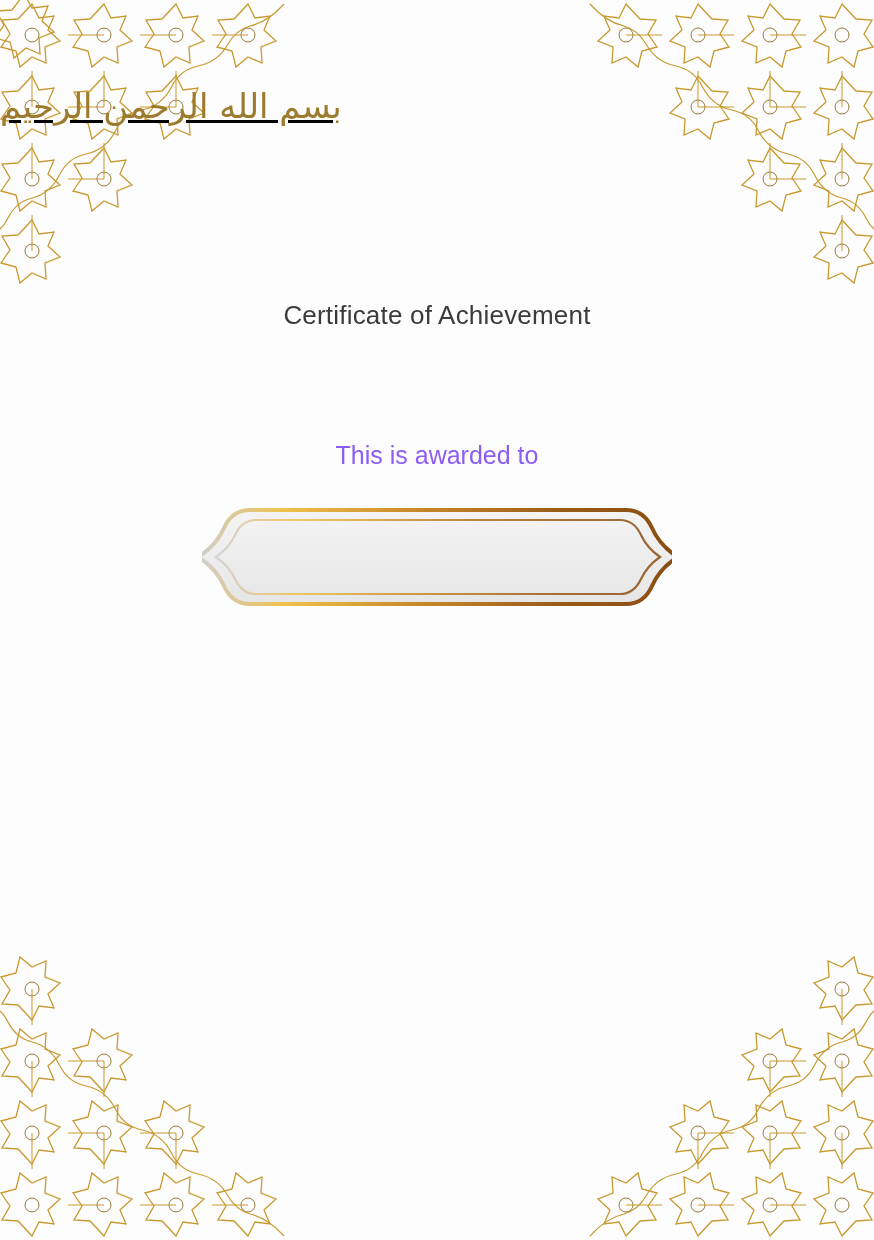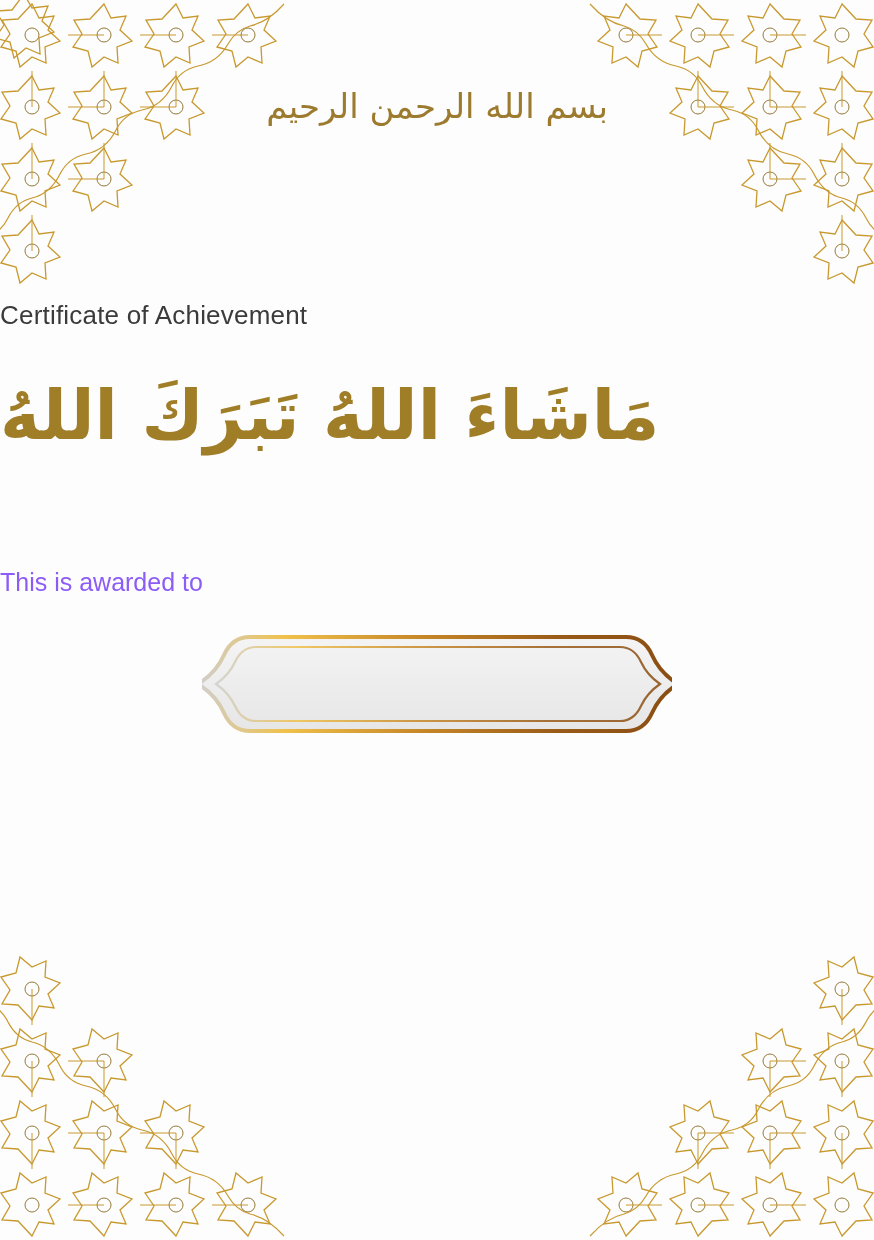--- a/index.html
+++ b/index.html
@@ -30,38 +30,39 @@
   .corner.tr { top: -6px; right: -6px; transform: scaleX(-1); }
   .corner.bl { bottom: -6px; left: -6px; transform: scaleY(-1); }
   .corner.br { bottom: -6px; right: -6px; transform: scale(-1,-1); }
 
   
   .basmala-wrap {
     position: absolute;
     top: 86px;
     left: 0;
     right: 0;
-    text-align: center;
+    text-align: left;
+    text-decoration: underline;
   }
   .basmala {
     font-family: "DejaVu Sans", sans-serif;
     font-size: 34px;
     color: #9c7b2e;
     letter-spacing: 0px;
     direction: rtl;
     line-height: 1.2;
   }
 
   
   .content {
     position: absolute;
     top: 300px;
     left: 0;
     right: 0;
-    text-align: left;
+    text-align: center;
   }
   .cert-title {
     font-size: 26px;
     color: #3b3b3b;
     font-weight: 400;
     letter-spacing: 0.2px;
     margin: 0;
   }
   .arabic-phrase {
     margin-top: 42px;
@@ -382,21 +383,20 @@
   </div>
 
   <div class="basmala-wrap">
     <div class="basmala">بسم الله الرحمن الرحيم</div>
   </div>
 
   <div class="content">
 
     <h1 class="cert-title">Certificate of Achievement</h1>
 
-    <div class="arabic-phrase">مَاشَاءَ اللهُ تَبَرَكَ اللهُ</div>
 
     <div class="awarded-to">This is awarded to</div>
 
     <div class="nameplate-wrap">
       <svg class="nameplate-svg" width="470" height="118" viewBox="0 0 470 118" xmlns="http://www.w3.org/2000/svg">
         <defs>
           <linearGradient id="plateStroke" x1="0" y1="0" x2="1" y2="0">
             <stop offset="0%" stop-color="#cfcfcf"></stop>
             <stop offset="18%" stop-color="#f0c14b"></stop>
             <stop offset="45%" stop-color="#c98a2a"></stop>

